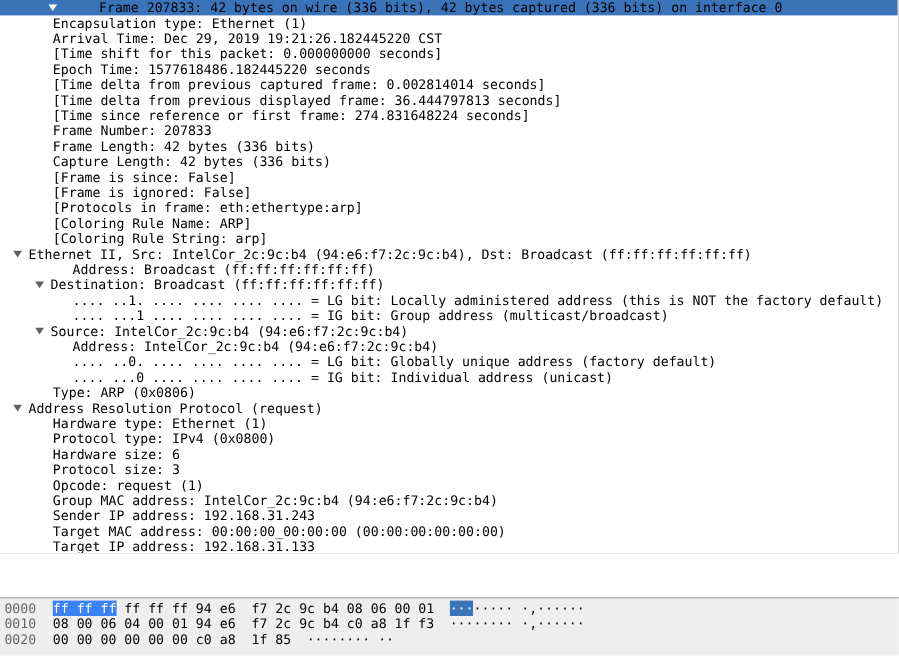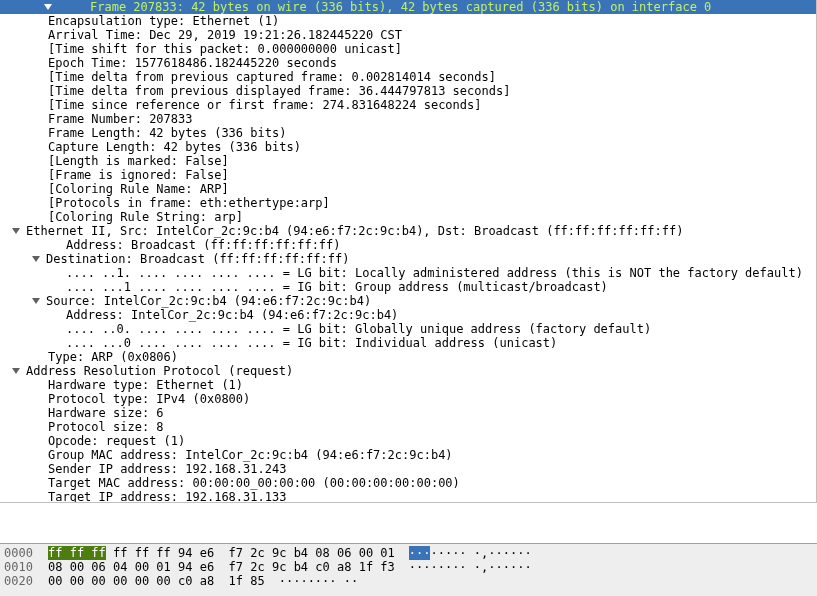--- a/index.html
+++ b/index.html
@@ -25,21 +25,21 @@
   }
   .row {
     display: flex;
     align-items: center;
     white-space: pre;
     padding: 0;
     height: 14px;
   }
   .row.selected {
     background: #3b73b9;
-    color: #bef264;
+    color: #000000;
     gap: 32px;
   }
   .indent { display: inline-block; }
   .i1 { width: 10px; }
   .i2 { width: 30px; }
   .i3 { width: 48px; }
   .i4 { width: 66px; }
   .toggle {
     width: 12px;
     height: 12px;
@@ -55,50 +55,50 @@
     background: #eeeeee;
     border-top: 1px solid #a0a0a0;
     padding: 2px 4px 8px 4px;
     line-height: 14px;
     font-size: 12px;
     margin-top: 40px;
   }
   .hex-row { display: flex; white-space: pre; height: 14px; }
   .hex-offset { color: #666666; width: 44px; }
   .hex-bytes { color: #000000; }
-  .hex-hl { background: #4d7c0f; color: #ffffff; }
+  .hex-hl { background: #3b82f6; color: #ffffff; }
   .hex-ascii { margin-left: 14px; color: #000000; }
   .hex-ascii .hl { background: #3b73b9; color: #ffffff; }
 </style>
 </head>
 <body>
 
 <div class="details-pane">
 
   <div class="row selected">
     <span class="indent i1"></span>
     <span class="toggle"><svg width="10" height="10">
           <path d="M1 2 L9 2 L5 8 Z" fill="#ffffff"></path>
         </svg></span>
     <span class="txt">Frame 207833: 42 bytes on wire (336 bits), 42 bytes captured (336 bits) on interface 0</span>
   </div>
   <div class="row"><span class="indent i3"></span><span class="txt">Encapsulation type: Ethernet (1)</span></div>
   <div class="row"><span class="indent i3"></span><span class="txt">Arrival Time: Dec 29, 2019 19:21:26.182445220 CST</span></div>
-  <div class="row"><span class="indent i3"></span><span class="txt">[Time shift for this packet: 0.000000000 unicast]</span></div>
+  <div class="row"><span class="indent i3"></span><span class="txt">[Time shift for this packet: 0.000000000 seconds]</span></div>
   <div class="row"><span class="indent i3"></span><span class="txt">Epoch Time: 1577618486.182445220 seconds</span></div>
   <div class="row"><span class="indent i3"></span><span class="txt">[Time delta from previous captured frame: 0.002814014 seconds]</span></div>
   <div class="row"><span class="indent i3"></span><span class="txt">[Time delta from previous displayed frame: 36.444797813 seconds]</span></div>
   <div class="row"><span class="indent i3"></span><span class="txt">[Time since reference or first frame: 274.831648224 seconds]</span></div>
   <div class="row"><span class="indent i3"></span><span class="txt">Frame Number: 207833</span></div>
   <div class="row"><span class="indent i3"></span><span class="txt">Frame Length: 42 bytes (336 bits)</span></div>
   <div class="row"><span class="indent i3"></span><span class="txt">Capture Length: 42 bytes (336 bits)</span></div>
-  <div class="row"><span class="indent i3"></span><span class="txt">[Length is marked: False]</span></div>
+  <div class="row"><span class="indent i3"></span><span class="txt">[Frame is since: False]</span></div>
   <div class="row"><span class="indent i3"></span><span class="txt">[Frame is ignored: False]</span></div>
+  <div class="row"><span class="indent i3"></span><span class="txt">[Protocols in frame: eth:ethertype:arp]</span></div>
   <div class="row"><span class="indent i3"></span><span class="txt">[Coloring Rule Name: ARP]</span></div>
-  <div class="row"><span class="indent i3"></span><span class="txt">[Protocols in frame: eth:ethertype:arp]</span></div>
   <div class="row"><span class="indent i3"></span><span class="txt">[Coloring Rule String: arp]</span></div>
 
   <div class="row">
     <span class="indent i1"></span>
     <span class="toggle"><svg width="10" height="10">
           <path d="M1 2 L9 2 L5 8 Z" fill="#606060"></path>
         </svg></span>
     <span class="txt">Ethernet II, Src: IntelCor_2c:9c:b4 (94:e6:f7:2c:9c:b4), Dst: Broadcast (ff:ff:ff:ff:ff:ff)</span>
   </div>
   <div class="row"><span class="indent i4"></span><span class="txt">Address: Broadcast (ff:ff:ff:ff:ff:ff)</span></div>
@@ -126,21 +126,21 @@
   <div class="row">
     <span class="indent i1"></span>
     <span class="toggle"><svg width="10" height="10">
           <path d="M1 2 L9 2 L5 8 Z" fill="#606060"></path>
         </svg></span>
     <span class="txt">Address Resolution Protocol (request)</span>
   </div>
   <div class="row"><span class="indent i3"></span><span class="txt">Hardware type: Ethernet (1)</span></div>
   <div class="row"><span class="indent i3"></span><span class="txt">Protocol type: IPv4 (0x0800)</span></div>
   <div class="row"><span class="indent i3"></span><span class="txt">Hardware size: 6</span></div>
-  <div class="row"><span class="indent i3"></span><span class="txt">Protocol size: 8</span></div>
+  <div class="row"><span class="indent i3"></span><span class="txt">Protocol size: 3</span></div>
   <div class="row"><span class="indent i3"></span><span class="txt">Opcode: request (1)</span></div>
   <div class="row"><span class="indent i3"></span><span class="txt">Group MAC address: IntelCor_2c:9c:b4 (94:e6:f7:2c:9c:b4)</span></div>
   <div class="row"><span class="indent i3"></span><span class="txt">Sender IP address: 192.168.31.243</span></div>
   <div class="row"><span class="indent i3"></span><span class="txt">Target MAC address: 00:00:00_00:00:00 (00:00:00:00:00:00)</span></div>
   <div class="row"><span class="indent i3"></span><span class="txt">Target IP address: 192.168.31.133</span></div>
 
 </div>
 
 <div class="hex-pane">
   <div class="hex-row">

